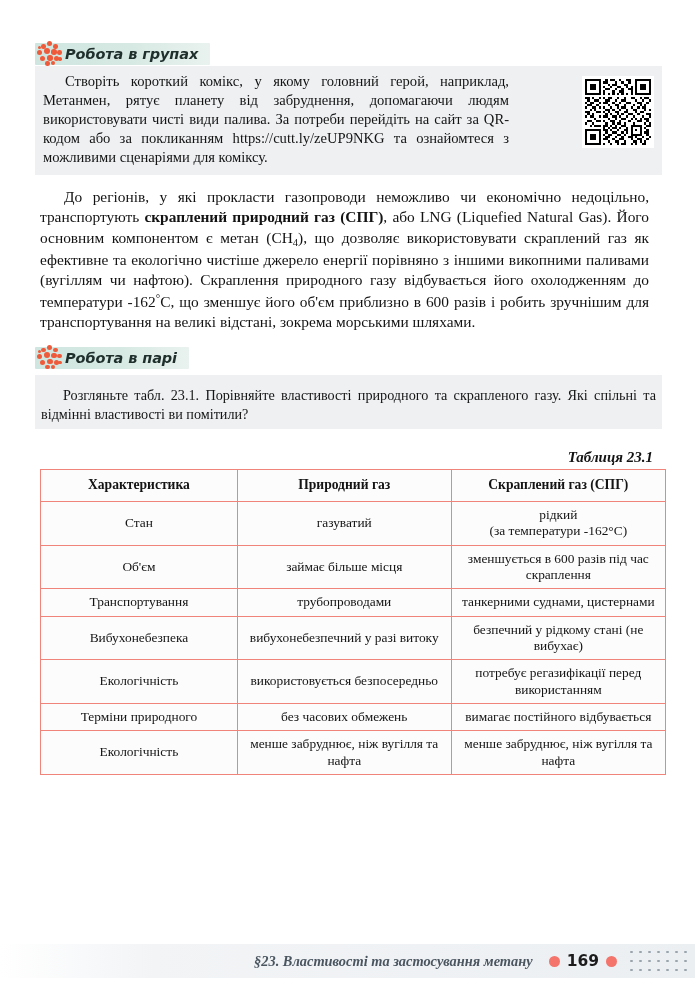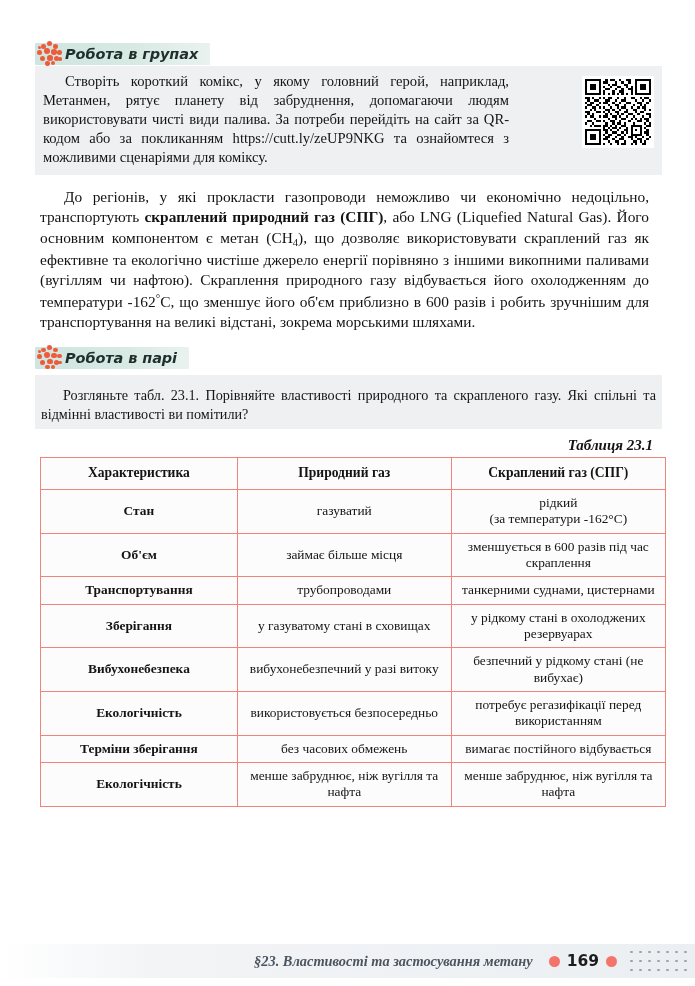--- a/index.html
+++ b/index.html
@@ -128,21 +128,21 @@
     text-indent: 22px;
     color: #141414;
   }
 
   .table-caption {
     text-align: right;
     font-style: italic;
     font-weight: bold;
     font-size: 15px;
     color: #131313;
-    margin: 8px 0 3px 0;
+    margin: 20px 0 3px 0;
     padding-right: 42px;
   }
 
   
   .tbl-wrap {
     padding: 0 29px 0 40px;
   }
   table.props {
     width: 100%;
     border-collapse: collapse;
@@ -157,21 +157,21 @@
     font-size: 13.4px;
     line-height: 1.22;
     color: #141414;
   }
   table.props th {
     font-weight: bold;
     font-size: 13.6px;
     padding: 7px 4px;
   }
   table.props td.rowhead {
-    font-weight: bold;
+    font-weight: normal;
     font-size: 13.4px;
   }
   col.c1 { width: 31.5%; }
   col.c2 { width: 34.2%; }
   col.c3 { width: 34.3%; }
 
   
   .footer {
     position: absolute;
     left: 0;
@@ -539,36 +539,31 @@
             <td class="rowhead">Об'єм</td>
             <td>займає більше місця</td>
             <td>зменшується в 600 разів під час скраплення</td>
           </tr>
           <tr>
             <td class="rowhead">Транспортування</td>
             <td>трубопроводами</td>
             <td>танкерними суднами, цистернами</td>
           </tr>
           <tr>
-            <td class="rowhead">Зберігання</td>
-            <td>у газуватому стані в сховищах</td>
-            <td>у рідкому стані в охолоджених резервуарах</td>
-          </tr>
-          <tr>
             <td class="rowhead">Вибухонебезпека</td>
             <td>вибухонебезпечний у разі витоку</td>
             <td>безпечний у рідкому стані (не вибухає)</td>
           </tr>
           <tr>
             <td class="rowhead">Екологічність</td>
             <td>використовується безпосередньо</td>
             <td>потребує регазифікації перед використанням</td>
           </tr>
           <tr>
-            <td class="rowhead">Терміни зберігання</td>
+            <td class="rowhead">Терміни природного</td>
             <td>без часових обмежень</td>
             <td>вимагає постійного відбувається</td>
           </tr>
           <tr>
             <td class="rowhead">Екологічність</td>
             <td>менше забруднює, ніж вугілля та нафта</td>
             <td>менше забруднює, ніж вугілля та нафта</td>
           </tr>
         </tbody>
     </table>

